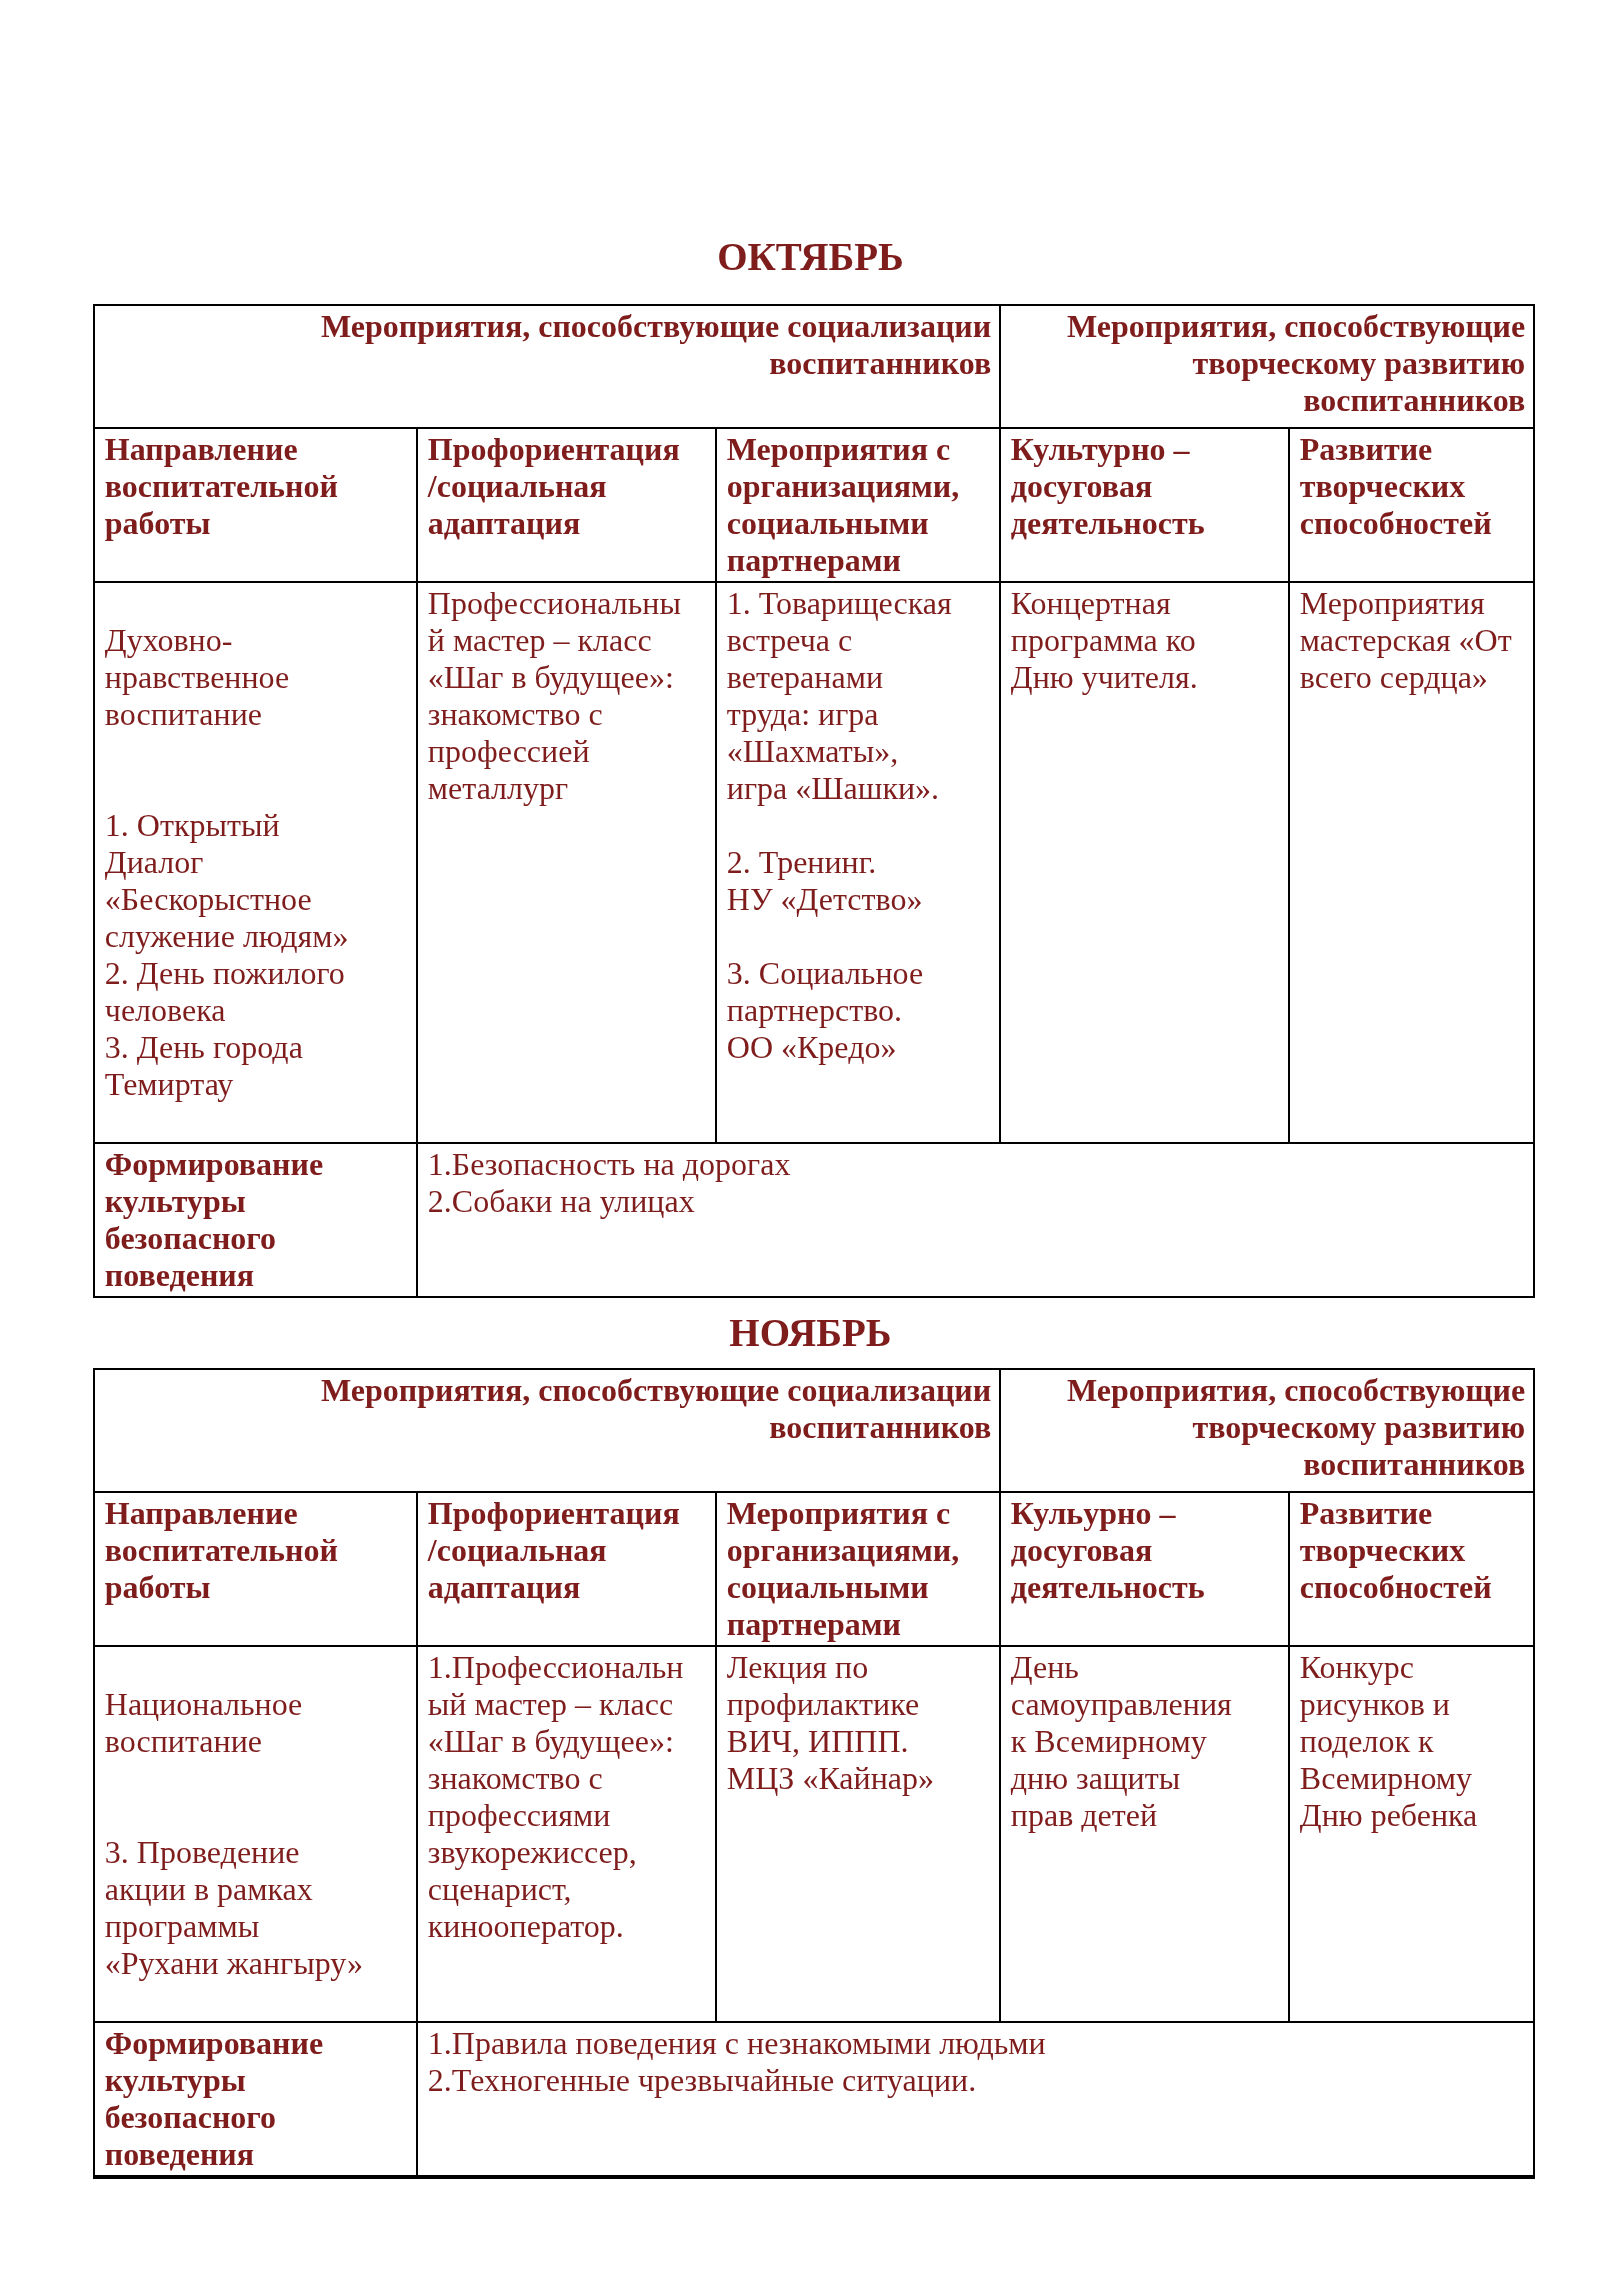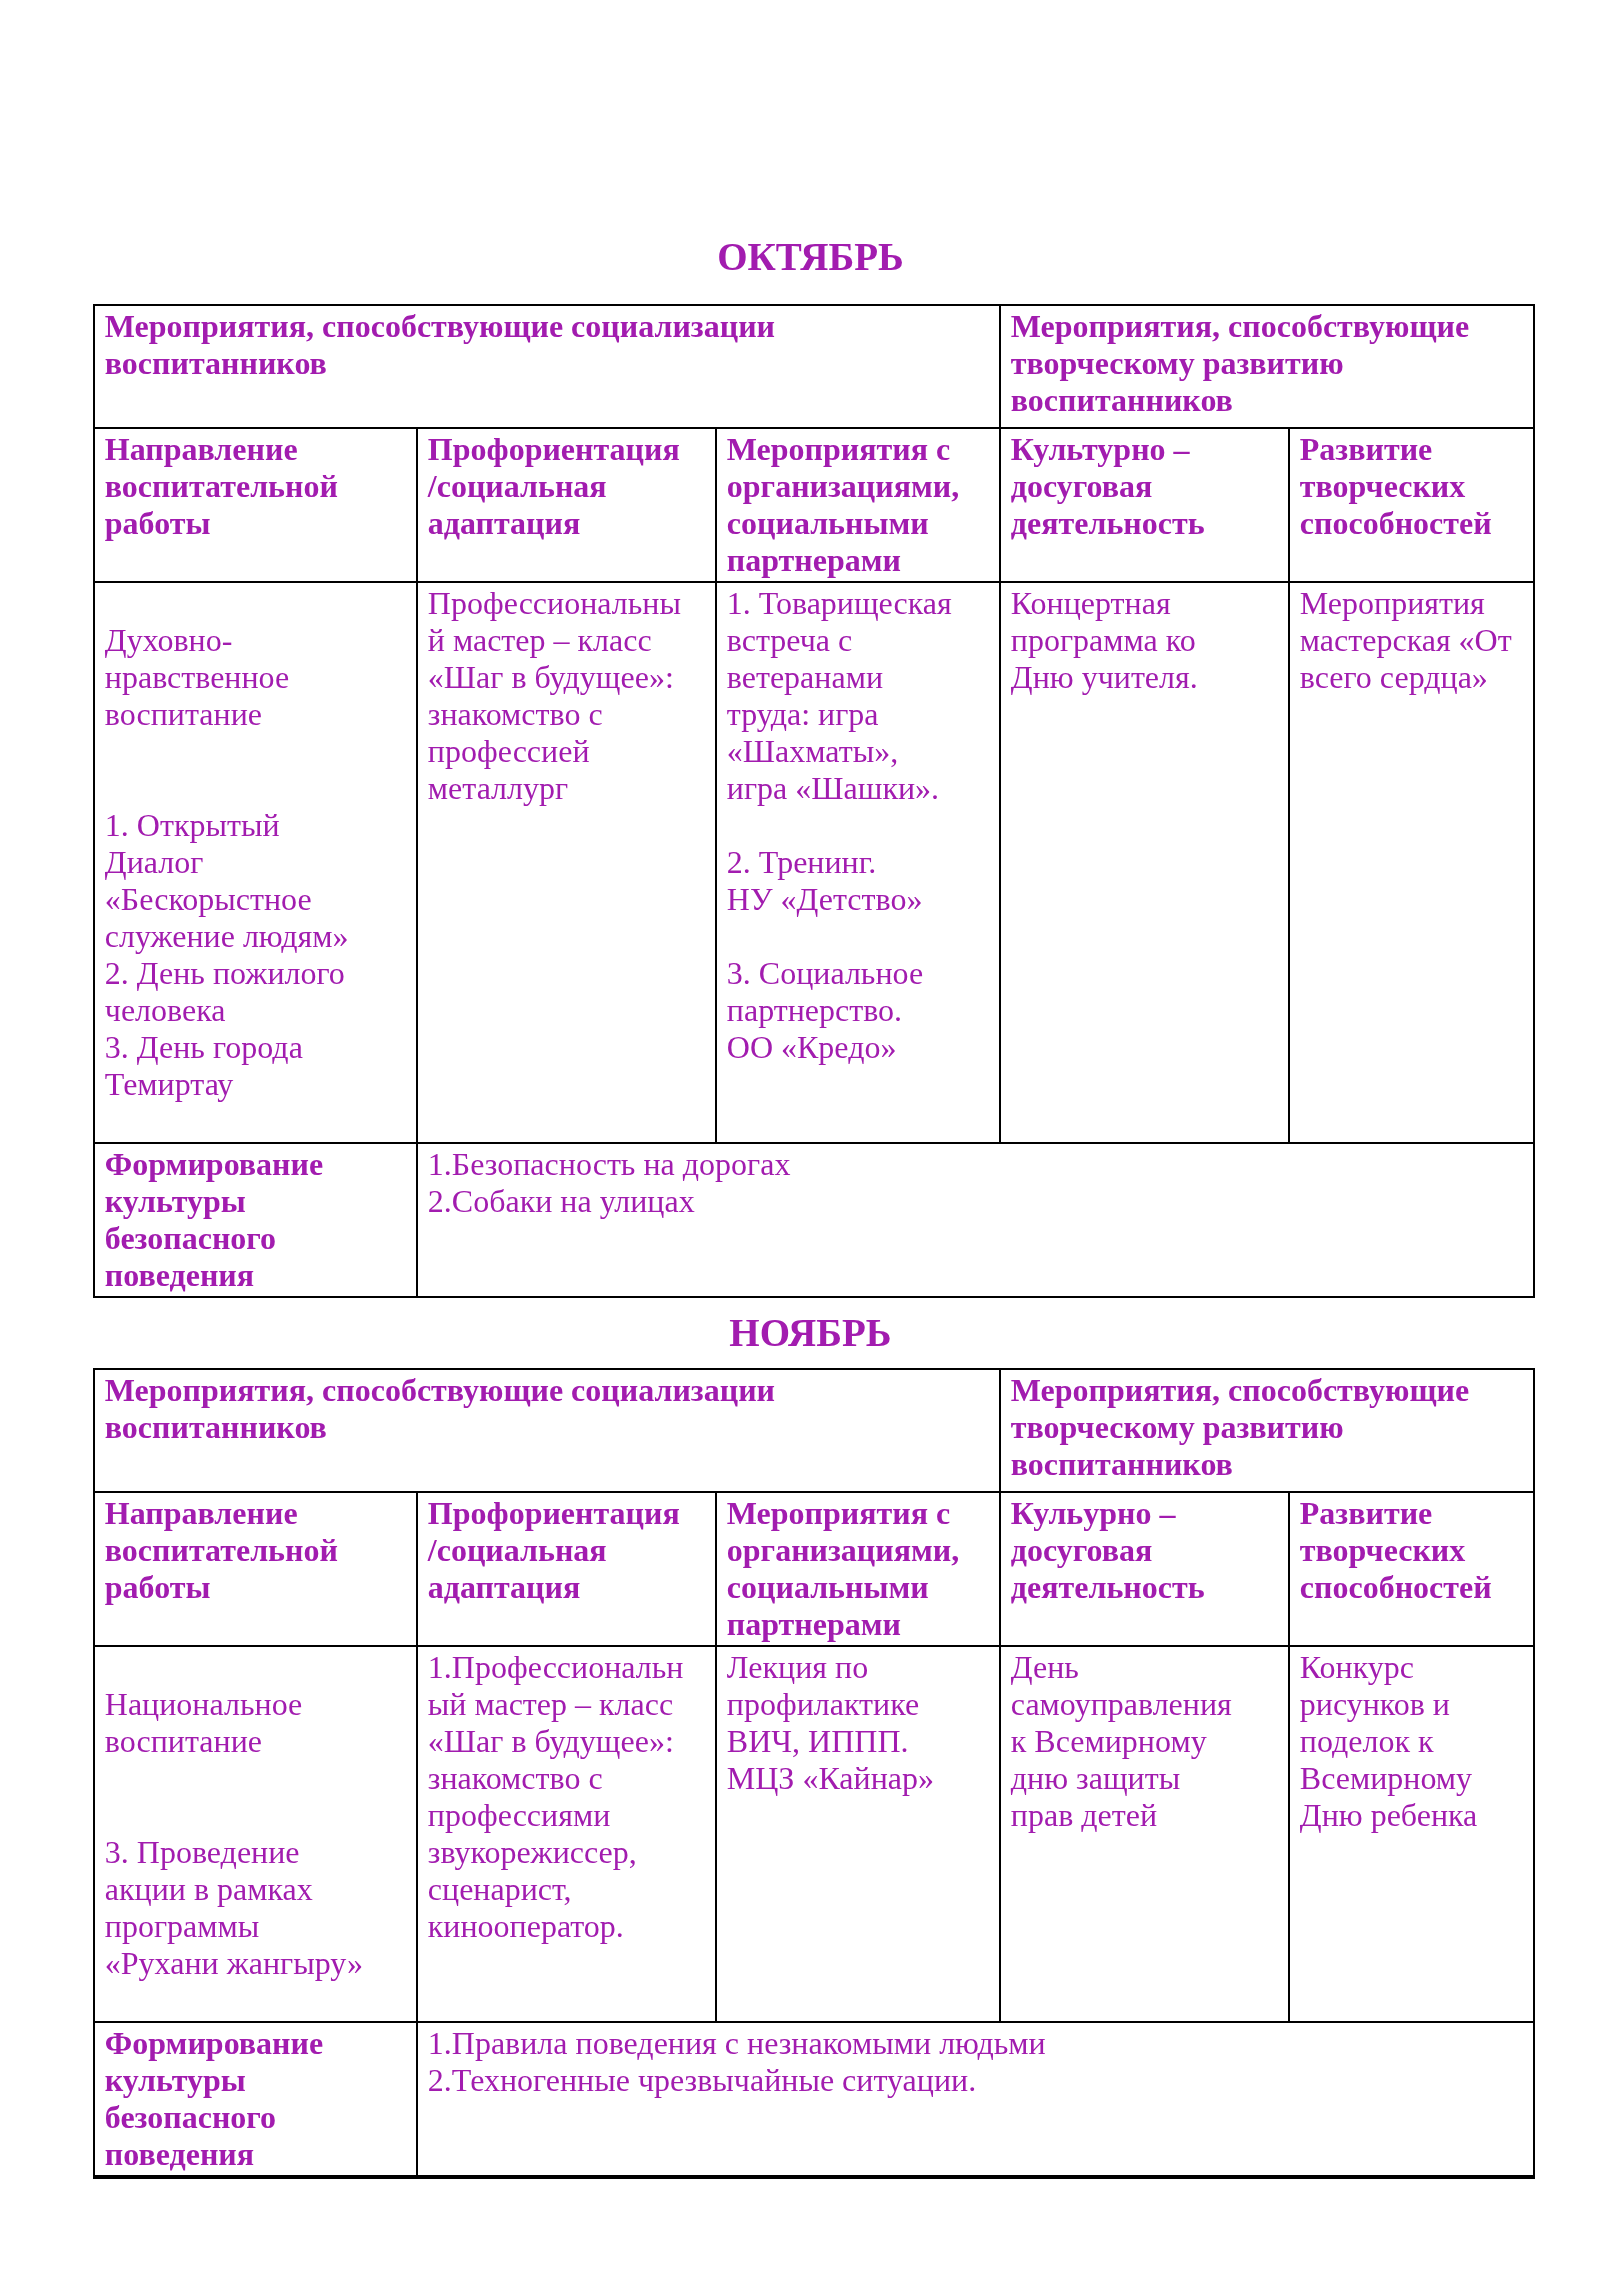--- a/index.html
+++ b/index.html
@@ -5,21 +5,21 @@
   html, body {
     margin: 0;
     padding: 0;
     background: #ffffff;
   }
   .page {
     position: relative;
     width: 1621px;
     height: 2293px;
     background: #ffffff;
-    color: #a21caf;
+    color: #7f1d1d;
     font-family: "Liberation Serif", "DejaVu Serif", serif;
     overflow: hidden;
   }
   .month-title {
     text-align: center;
     font-weight: bold;
     font-size: 39px;
     line-height: 43px;
   }
   .title-oct { padding-top: 235px; margin-bottom: 25.5px; }
@@ -37,21 +37,21 @@
     border: 2px solid #000;
     vertical-align: top;
     padding: 2px 7.8px 2px 9.8px;
     font-size: 32px;
     line-height: 37px;
     white-space: pre-line;
     overflow: hidden;
     word-wrap: break-word;
   }
   .group-cell {
-    text-align: left;
+    text-align: right;
     font-weight: bold;
     padding-top: 3.9px;
   }
   .colhead-cell { font-weight: bold; font-family: Liberation Serif, serif; }
   .row-label { font-weight: bold; }
   .dir-title { font-weight: normal; display: block; }
   .dir-items { display: block; margin-top: 37px; }
 </style>
 </head>
 <body>

